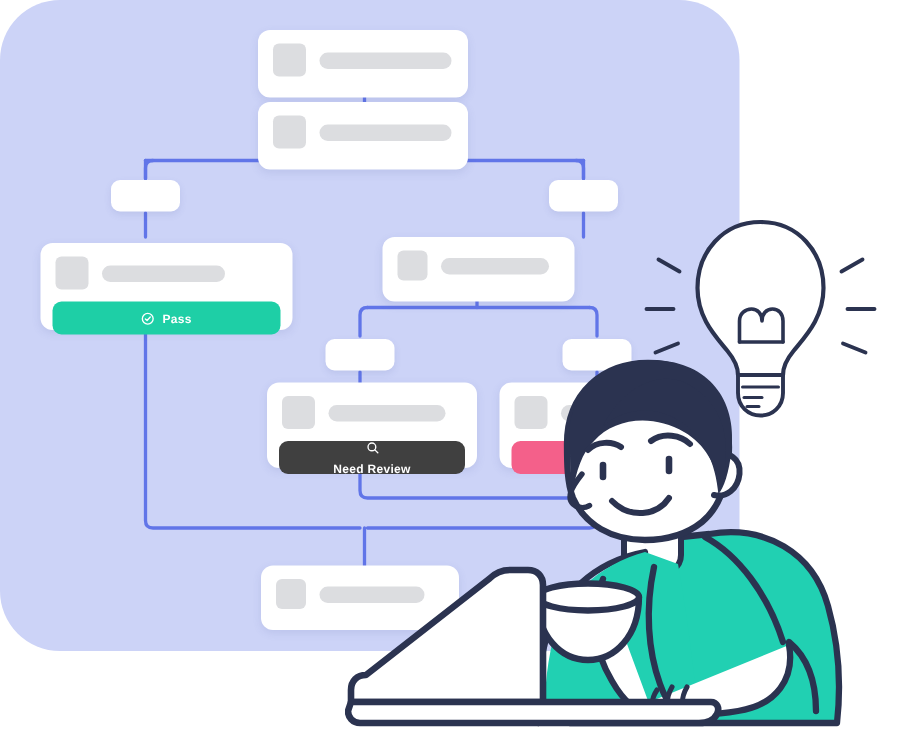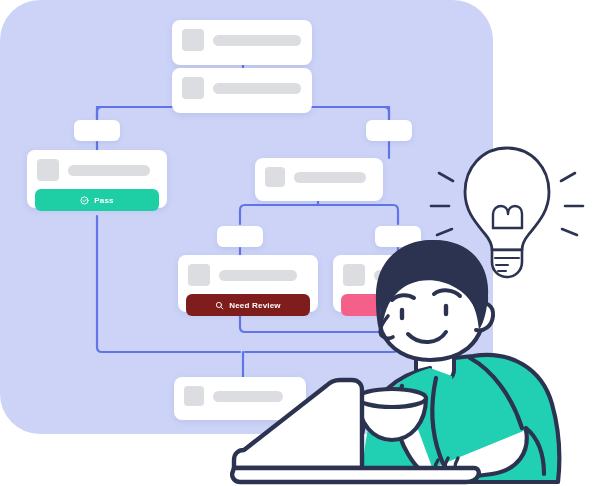--- a/index.html
+++ b/index.html
@@ -40,21 +40,21 @@
   }
 
   .status-btn{
     margin:8px 8px 8px 8px;
     height:22px;border-radius:6px;
     display:flex;align-items:center;justify-content:center;gap:5px;
     color:#ffffff;font-size:8px;font-weight:bold;letter-spacing:.2px;
   }
   .status-btn svg{display:block;}
   .btn-pass{background:#1ecfa6;}
-  .btn-review{background:#7f1d1d;}
+  .btn-review{background:#404040;flex-direction:column;}
   .btn-fail{background:#f4608a;}
 
   
   #bulb{left:427px;top:140px;width:160px;height:145px;}
   #person{left:230px;top:238px;width:372px;height:250px;}
 </style>
 </head>
 <body>
 
 <div id="stage">
@@ -107,21 +107,21 @@
   <div class="abs card card-pad-b" style="left:172px;top:68px;width:140px;height:36px;">
     <div class="card-row">
       <div class="sq"></div>
       <div class="bar" style="width:88px;"></div>
     </div>
   </div>
 
   <div class="abs pill" style="left:74px;top:120px;width:46px;height:21px;"></div>
   <div class="abs pill" style="left:366px;top:120px;width:46px;height:21px;"></div>
 
-  <div class="abs card" style="left:27px;top:150px;width:140px;height:58px;">
+  <div class="abs card" style="left:27px;top:162px;width:168px;height:58px;">
     <div class="card-row">
       <div class="sq"></div>
       <div class="bar" style="width:82px;"></div>
     </div>
     <div class="status-btn btn-pass">
       <span>
         <svg width="9" height="9" viewBox="0 0 16 16" fill="none" stroke="#ffffff" stroke-width="1.6" stroke-linecap="round" stroke-linejoin="round">
           <circle cx="8" cy="8" r="6.4"></circle>
             <path d="M5.2 8.2 L7.2 10.1 L11 6"></path>
         </svg>

